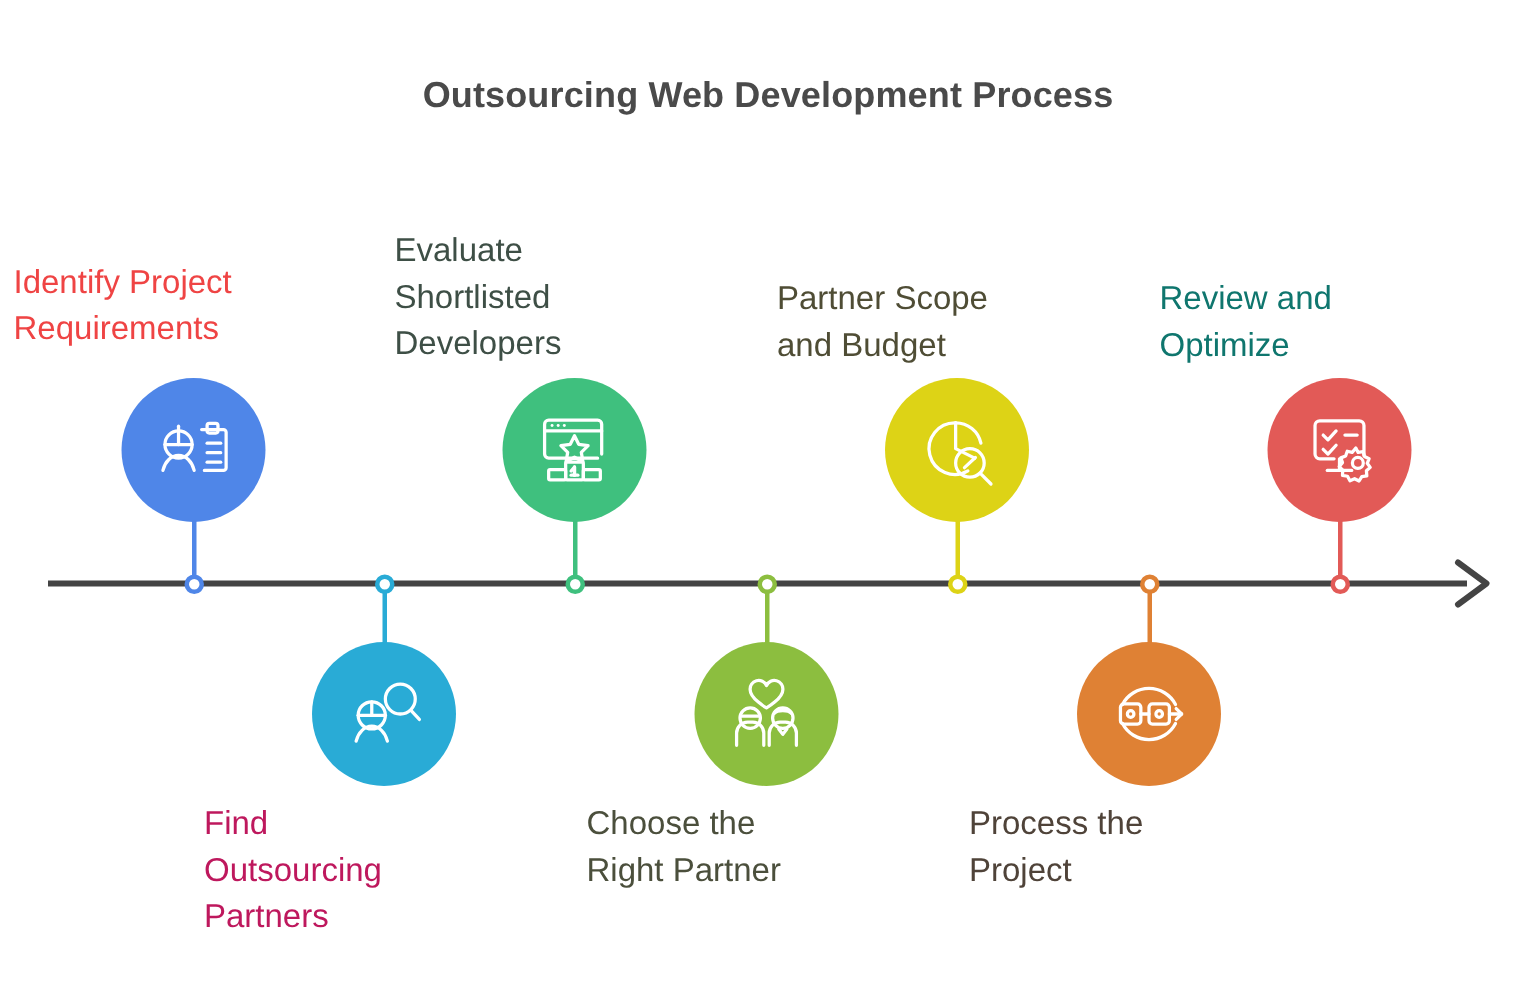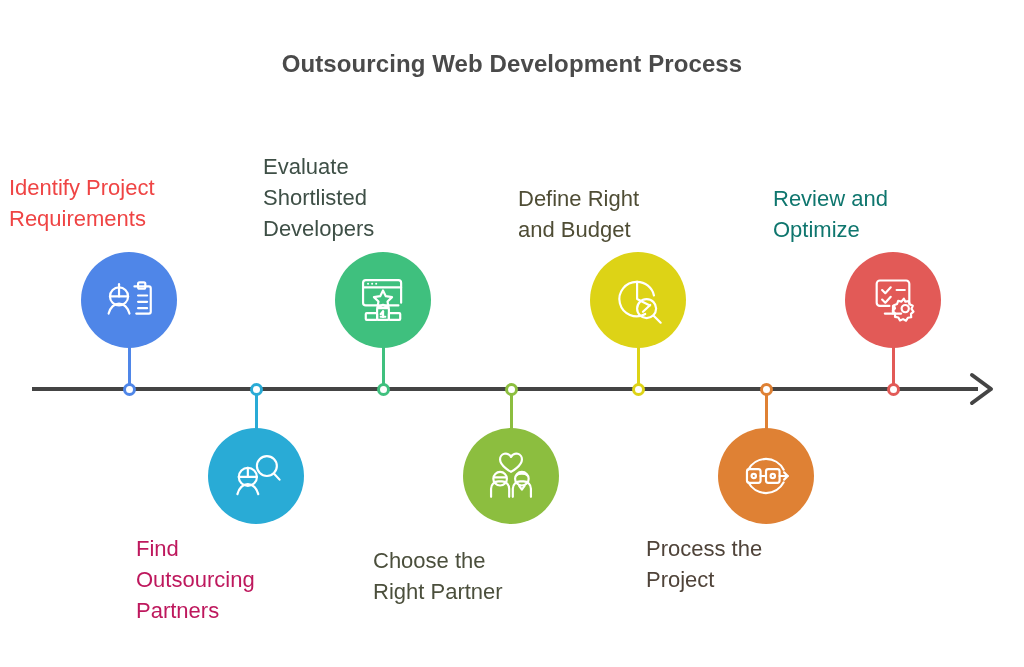--- a/index.html
+++ b/index.html
@@ -172,39 +172,39 @@
       <path d="M13.5 33.5h13"></path>
       <path d="M10 55V46a8 8 0 0 1 8-8h4a8 8 0 0 1 8 8v9"></path>
       <circle cx="44" cy="35" r="7.5"></circle>
       <path d="M37.8 31.5c2-2.6 10.4-2.6 12.4 0"></path>
       <path d="M34 55V46a8 8 0 0 1 8-8h4a8 8 0 0 1 8 8v9"></path>
       <path d="M41 43l3 4 3-4"></path>
     </svg>
           </span>
         </div>
         <div class="ring" style="border-color: rgb(140, 190, 63); left: 504.5px; top: 382.5px;"></div>
-        <div class="label" style="color: rgb(75, 79, 60); width: 240px; left: 373px; top: 533px; margin-top: 12px;">Choose the
+        <div class="label" style="color: rgb(75, 79, 60); width: 240px; left: 391px; top: 533px;">Choose the
 Right Partner</div>
       </div>
       <div class="node">
         <div class="stem" style="background: rgb(221, 211, 22); left: 636.5px; top: 300px; height: 89px;"></div>
         <div class="bubble" style="background: rgb(221, 211, 22); left: 590px; top: 252px;">
           <span>
     <svg viewBox="0 0 64 64" width="58" height="58" fill="none" stroke="#ffffff" stroke-width="2.4" stroke-linecap="round" stroke-linejoin="round">
       <path d="M31 12a19 19 0 1 0 9 35.4"></path>
       <path d="M31 12v19l14 7"></path>
       <path d="M31 12a19 19 0 0 1 18.6 15"></path>
       <circle cx="41.5" cy="41.5" r="10.5"></circle>
       <line x1="49" y1="49" x2="57" y2="57"></line>
       <line x1="37.5" y1="45" x2="45.5" y2="37.5"></line>
     </svg>
           </span>
         </div>
         <div class="ring" style="border-color: rgb(221, 211, 22); left: 631.5px; top: 382.5px;"></div>
-        <div class="label" style="color: rgb(79, 77, 53); width: 240px; left: 518px; top: 183px;">Define Right
+        <div class="label" style="color: rgb(79, 77, 53); width: 240px; left: 518px; top: 183px;">Partner Scope
 and Budget</div>
       </div>
       <div class="node">
         <div class="stem" style="background: rgb(223, 129, 52); left: 764.5px; top: 389px; height: 87px;"></div>
         <div class="bubble" style="background: rgb(223, 129, 52); left: 718px; top: 428px;">
           <span>
     <svg viewBox="0 0 64 64" width="58" height="58" fill="none" stroke="#ffffff" stroke-width="2.4" stroke-linecap="round" stroke-linejoin="round">
       <path d="M12.5 25A22 22 0 0 1 51.5 25"></path>
       <path d="M12.5 39a22 22 0 0 0 39 0"></path>
       <rect x="11" y="24.5" width="15" height="15" rx="2.5"></rect>

